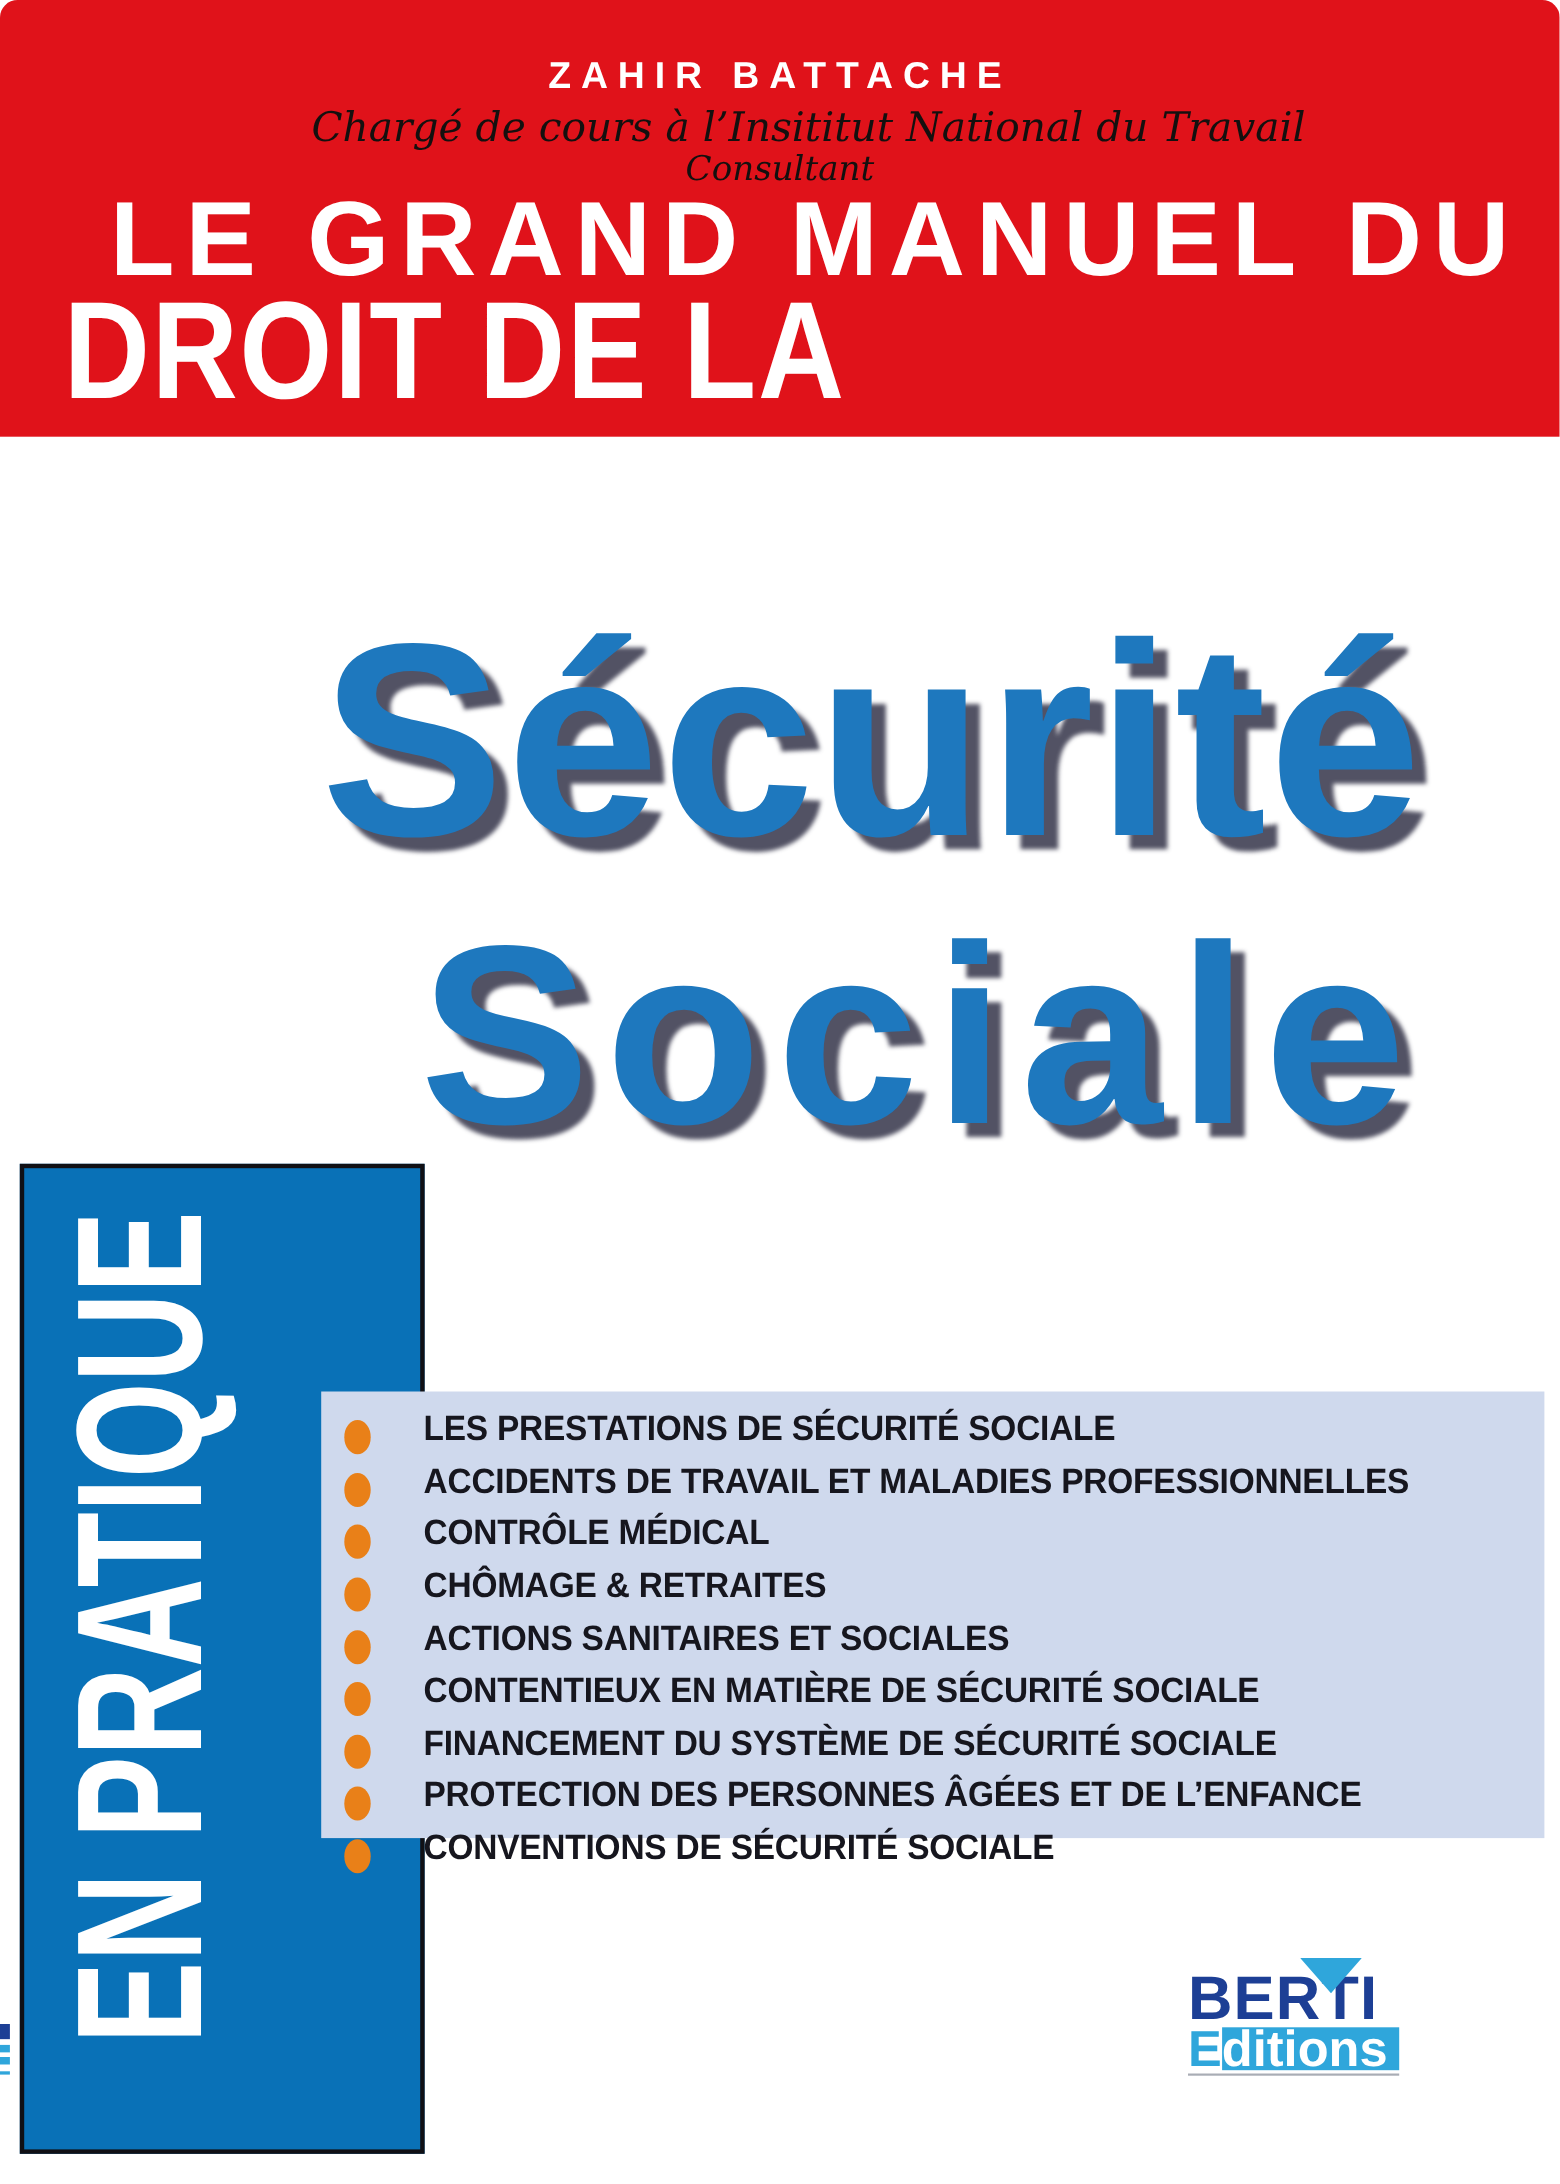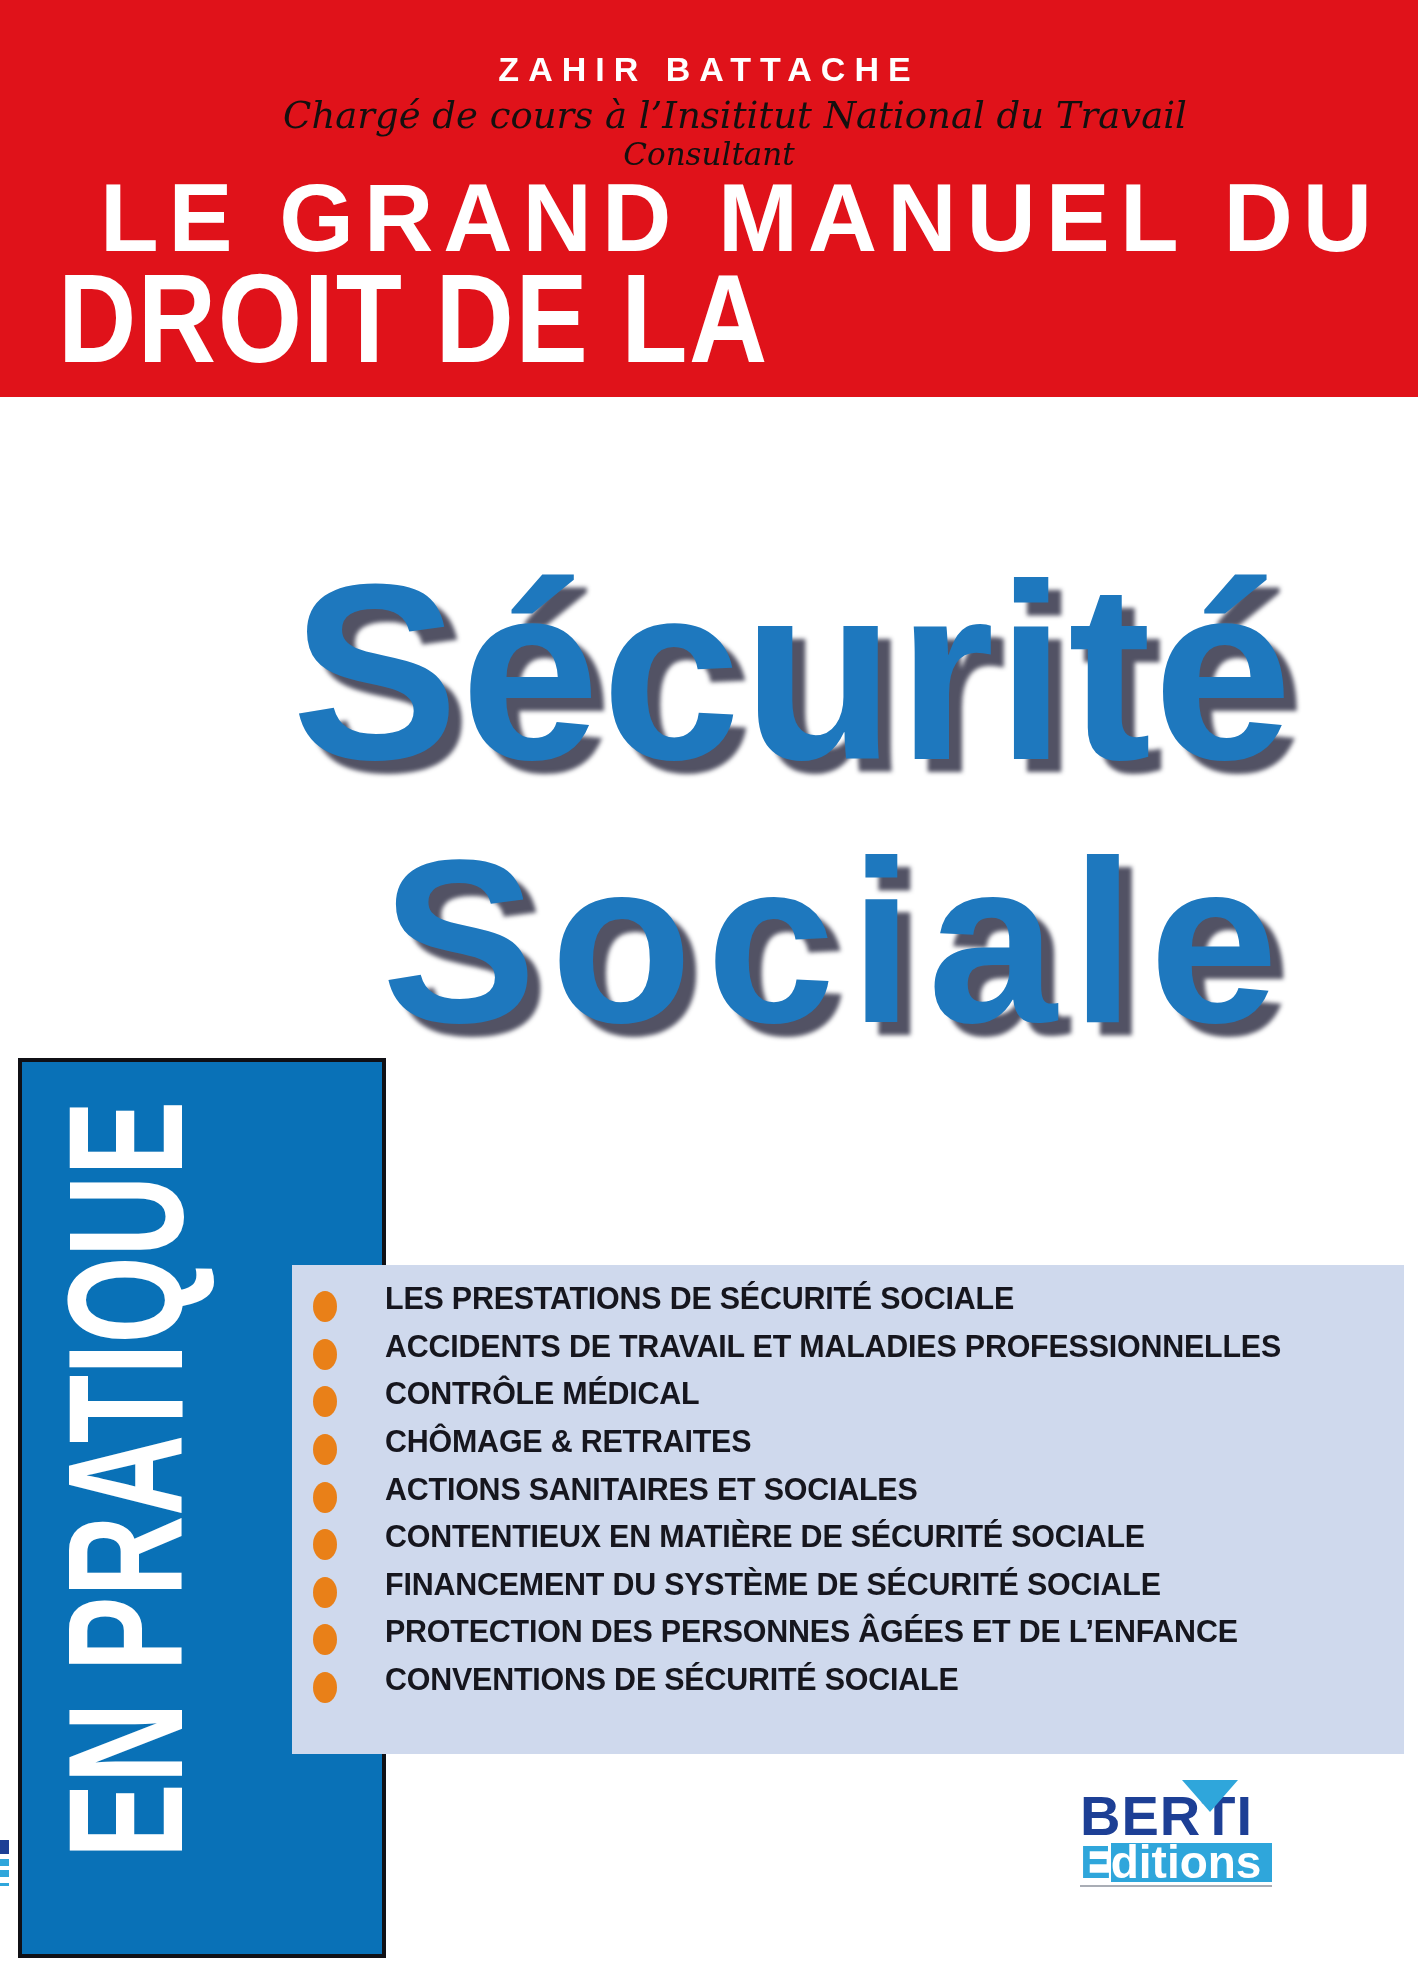--- a/index.html
+++ b/index.html
@@ -2,20 +2,21 @@
 <html style="--banner-red: #E0121A; --title-blue: #1E78BE; --band-blue: #0971B7; --panel-lavender: #CFD9ED; --bullet-orange: #E98018; --ink: #16161E; --publisher-navy: #1D3F95; --publisher-cyan: #2FA6DB;"><head>
 <meta charset="utf-8">
 <style>
   html,body{margin:0;padding:0;background:#ffffff;}
   #page{
     position:relative;
     width:1418px;height:1985px;
     background:#ffffff;
     overflow:hidden;
     font-family:"Liberation Sans", sans-serif;
+    border-radius:16px;
   }
   
   .red-banner{
     position:absolute;left:0;top:0;width:1418px;height:397px;
     background:var(--banner-red);
   }
   .author{
     position:absolute;left:0;top:50px;width:100%;
     text-align:center;color:#ffffff;font-weight:bold;
     font-size:34px;letter-spacing:9px;
@@ -69,21 +70,21 @@
   }
   .side-banner-text{
     position:absolute;left:6px;top:760px;width:760px;height:112px;
     transform-origin:0 0;
     transform:rotate(-90deg) scaleY(1.45);
     color:#ffffff;font-weight:bold;font-size:112px;line-height:112px;
     letter-spacing:0px;white-space:nowrap;
   }
   
   .topics-panel{
-    position:absolute;left:292px;top:1265px;width:1112px;height:489px;
+    position:absolute;left:292px;top:1265px;width:1112px;height:406px;
     background:var(--panel-lavender);
     box-sizing:border-box;
     padding-top:10px;
   }
   .topic-row{
     display:flex;align-items:center;height:47.6px;
   }
   .bullet{
     width:24px;height:31px;border-radius:50%;
     background:var(--bullet-orange);

